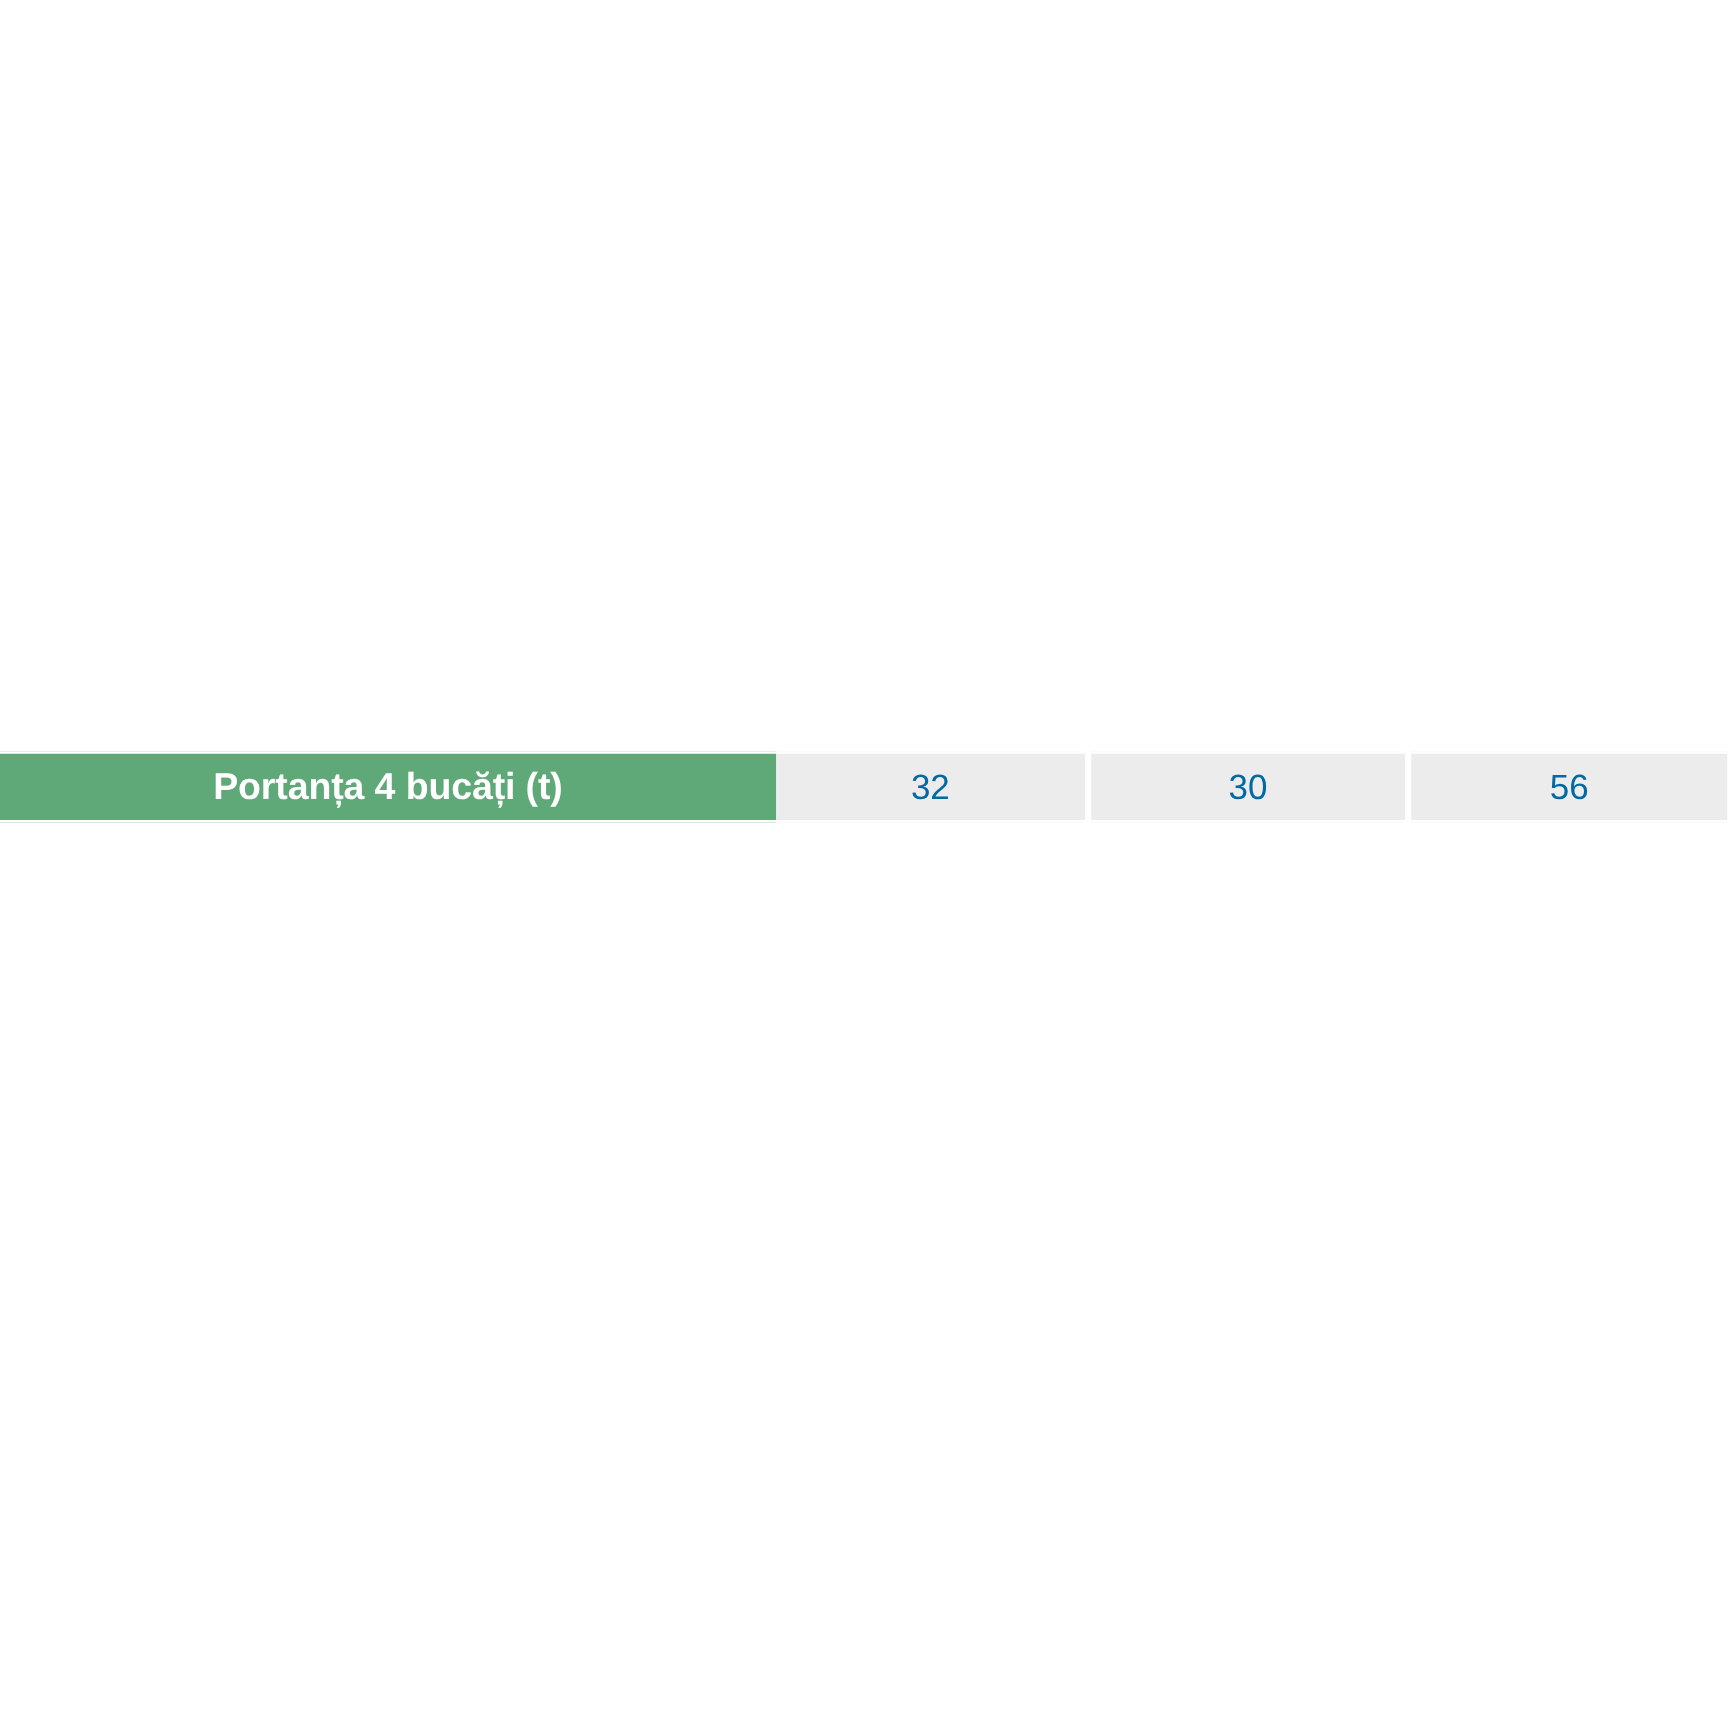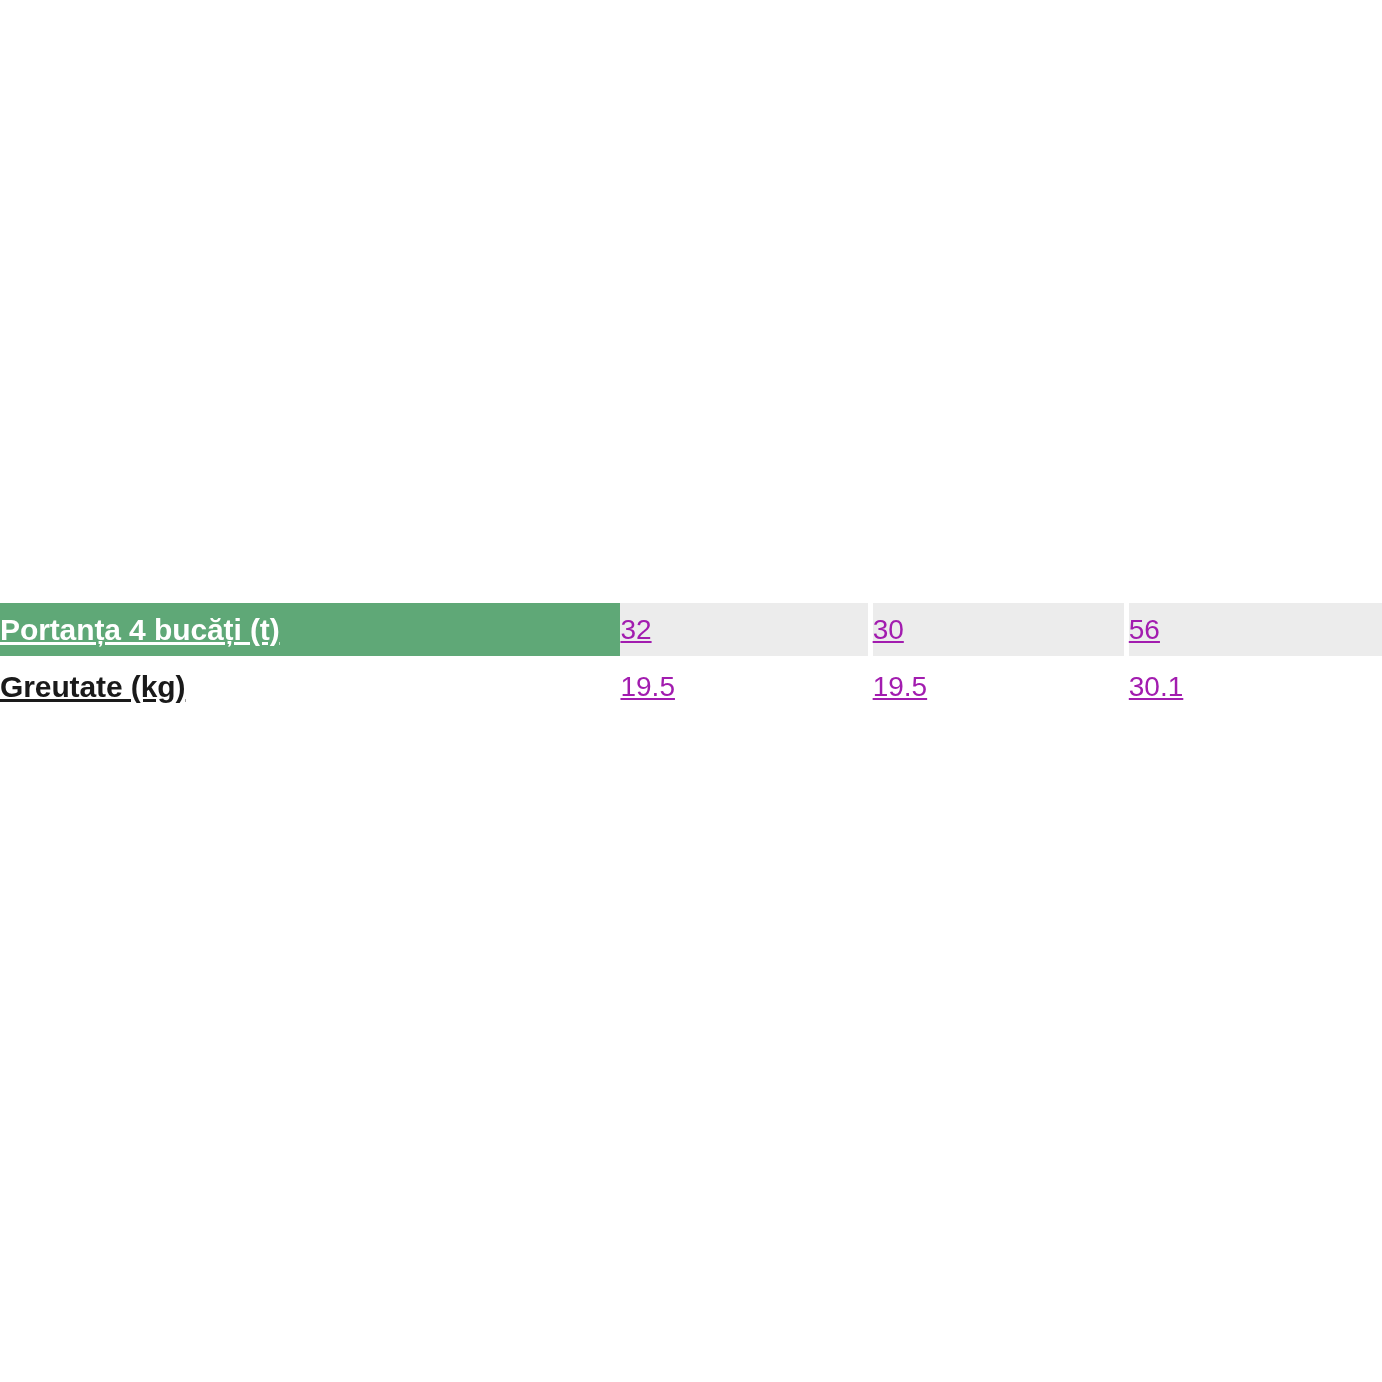--- a/index.html
+++ b/index.html
@@ -24,39 +24,38 @@
     border-spacing: 0;
   }
 
   #spec-table tr {
     height: 57px;
   }
 
   #spec-table td {
     padding: 0;
     vertical-align: middle;
-    text-align: left;
+    text-align: center;
     line-height: 1.05;
-    text-decoration: underline;
   }
 
   
   .col-label {
     width: 625px;
     font-weight: bold;
     font-size: 30px;
     letter-spacing: -0.1px;
     padding-right: 4px;
     box-sizing: border-box;
   }
 
   
   .col-val {
     font-size: 28px;
-    color: #a21caf;
+    color: #0369a1;
     font-weight: normal;
     box-sizing: border-box;
   }
   .col-v1 { width: 249px; }
   .col-v2 { width: 253px; }
   .col-v3 { width: 255px; }
 
   
   .gutter-a { width: 5px; }
   .gutter-b { width: 5px; }
@@ -98,24 +97,16 @@
 
     <tr class="row-band">
       <td class="col-label">Portanța 4 bucăți (t)</td>
       <td class="col-val col-v1">32</td>
       <td class="gutter-a"></td>
       <td class="col-val col-v2">30</td>
       <td class="gutter-b"></td>
       <td class="col-val col-v3">56</td>
     </tr>
 
-    <tr class="row-plain">
-      <td class="col-label">Greutate (kg)</td>
-      <td class="col-val col-v1">19.5</td>
-      <td class="gutter-a"></td>
-      <td class="col-val col-v2">19.5</td>
-      <td class="gutter-b"></td>
-      <td class="col-val col-v3">30.1</td>
-    </tr>
 
 
   </tbody>
 </table>
 
 </body></html>

